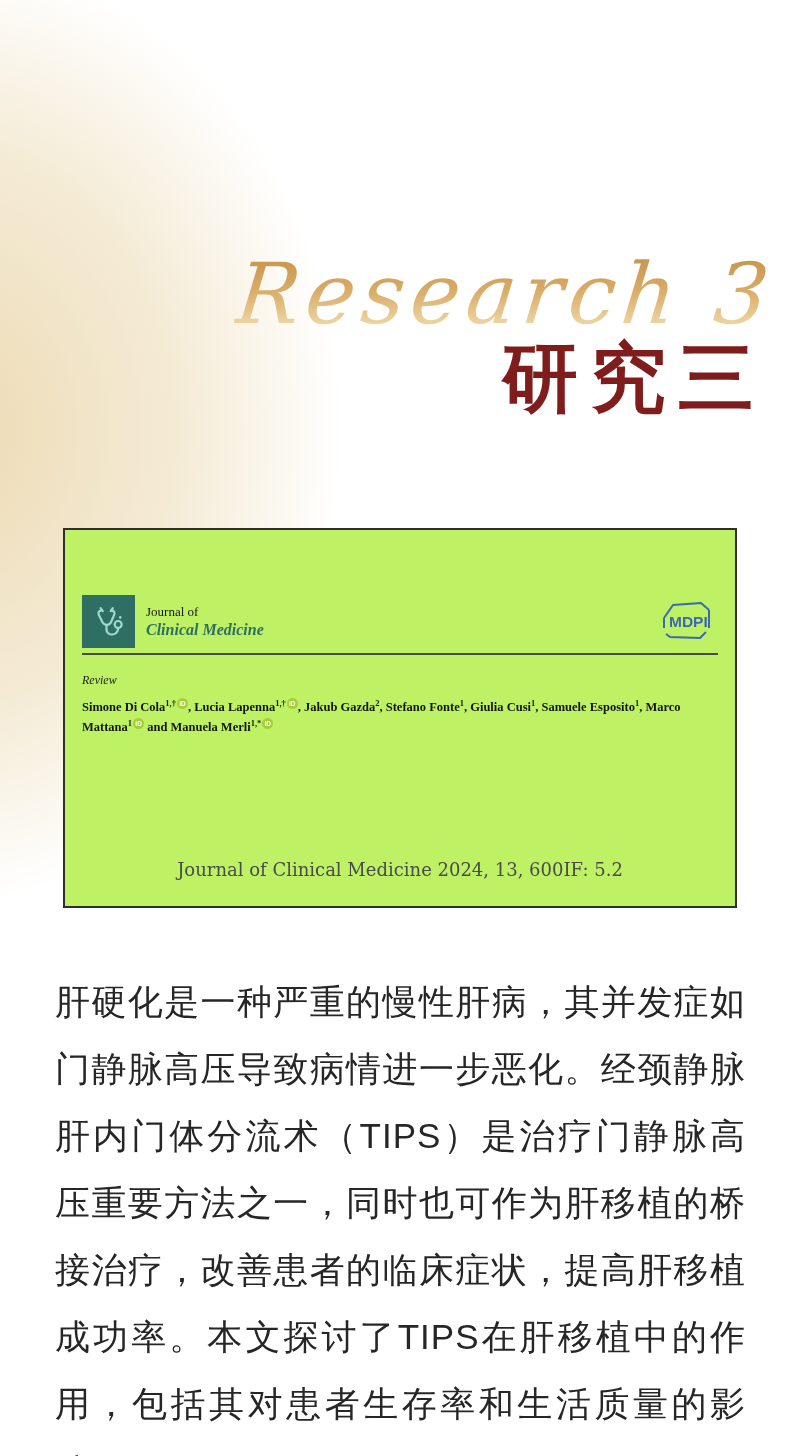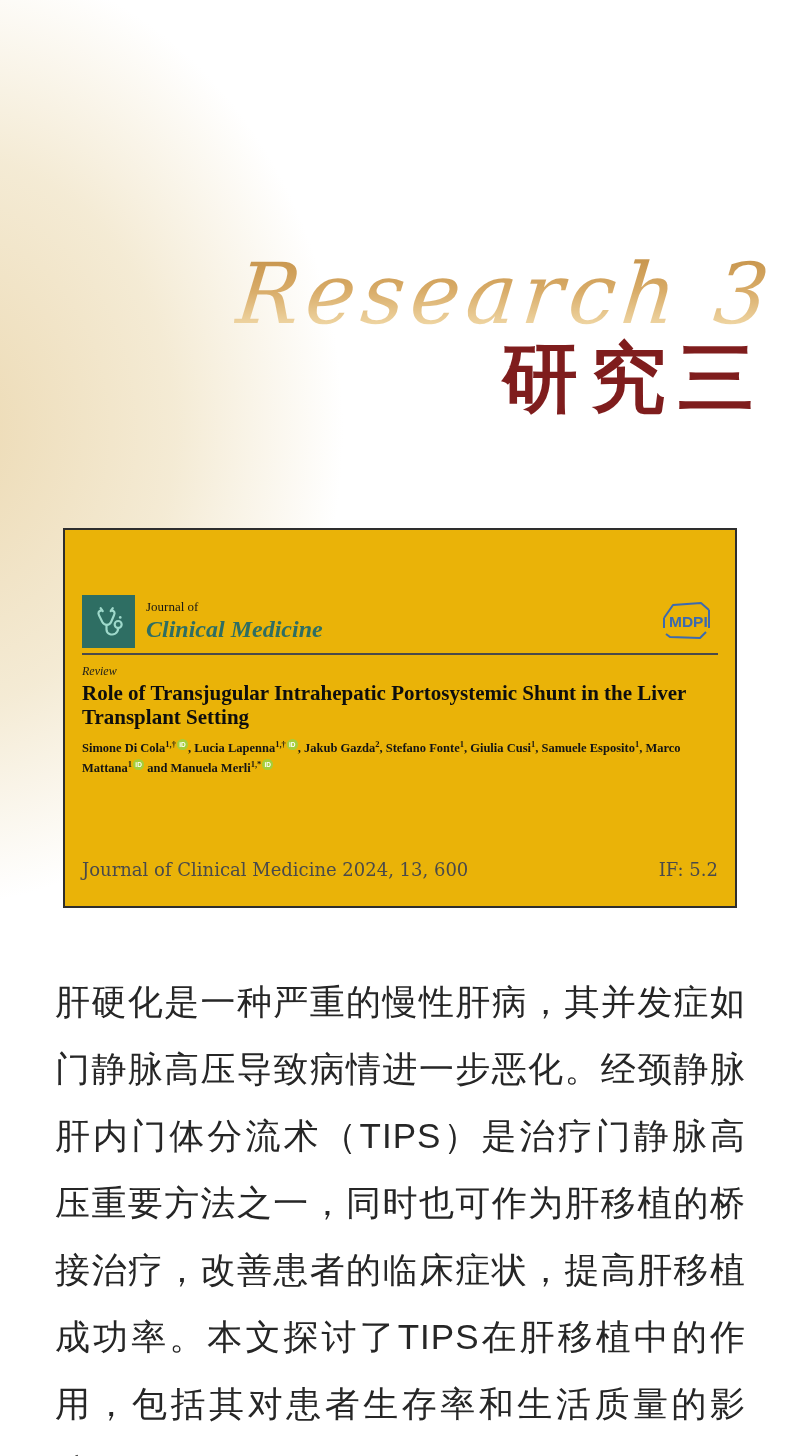--- a/index.html
+++ b/index.html
@@ -29,46 +29,46 @@
     position:absolute; top:336px; right:34px;
     font-family:"DejaVu Serif","Liberation Serif",serif;
     font-weight:700; font-size:76px; line-height:1.1;
     letter-spacing:12px; color:#7f1d1d; white-space:nowrap;
   }
 
   
   .card {
     position:absolute; left:63px; top:528px;
     width:674px; height:380px;
-    background:#eab308; border:2px solid #2e2e2e;
+    background:#bef264; border:2px solid #2e2e2e;
   }
   .card-inner { position:relative; height:100%; padding:0 17px; }
 
   .journal-row {
     display:flex; align-items:center; justify-content:space-between;
     padding-top:65px;
   }
   .journal-brand { display:flex; align-items:center; }
   .journal-mark {
     width:53px; height:53px; background:#2e6e63;
     display:flex; align-items:center; justify-content:center;
     flex:0 0 auto;
   }
   .journal-name { margin-left:11px; font-family:"Liberation Serif","DejaVu Serif",serif; }
   .journal-name .l1 { font-size:13px; color:#161616; line-height:1.2; }
   .journal-name .l2 {
-    font-size:24px; line-height:1.2; color:#2e6e63;
+    font-size:16px; line-height:1.2; color:#2e6e63;
     font-weight:700; font-style:italic;
   }
   .mdpi { display:block; }
 
   .rule { border-top:2px solid #4a4a4a; margin-top:5px; }
 
   .review-label {
-    margin-top:9px; font-family:"Liberation Serif","DejaVu Serif",serif;
+    margin-top:18px; font-family:"Liberation Serif","DejaVu Serif",serif;
     font-style:italic; font-size:12px; color:#1c1c1c;
   }
   .paper-title {
     margin-top:2px; font-family:"Liberation Serif","DejaVu Serif",serif;
     font-weight:700; font-size:21px; line-height:1.15; color:#0e0e0e;
     max-width:640px;
   }
   .authors {
     margin-top:9px; font-family:"Liberation Serif","DejaVu Serif",serif;
     font-weight:700; font-size:12.5px; line-height:1.5; color:#141414;
@@ -77,21 +77,21 @@
   .authors sup { font-size:8.5px; }
   .orcid {
     display:inline-block; width:11px; height:11px; border-radius:50%;
     background:#a6ce39; color:#ffffff; font-size:6.5px; font-weight:700;
     line-height:11px; text-align:center; vertical-align:super;
     font-family:"Liberation Sans","DejaVu Sans",sans-serif;
     margin-left:1px;
   }
   .cite-row {
     position:absolute; left:17px; right:17px; bottom:26px;
-    display:flex; justify-content:space-between; align-items:baseline;
+    display:flex; justify-content:center; align-items:baseline;
     font-family:"DejaVu Serif","Liberation Serif",serif;
     font-size:18px; color:#4a4a4a;
   }
 
   
   .summary {
     position:absolute; left:55px; right:54px; top:968px;
     font-size:35px; line-height:67px; color:#262626;
     text-align:justify; letter-spacing:1px;
     font-family:"Liberation Sans","DejaVu Sans",sans-serif;
@@ -134,21 +134,20 @@
           </g>
           <text x="13" y="29" font-family="Liberation Sans, DejaVu Sans, sans-serif" font-size="15.5" font-weight="bold" fill="#3c6ab0">MDPI</text>
         </svg>
       </div>
     </div>
 
     <div class="rule"></div>
 
     <div class="review-label">Review</div>
 
-    <div class="paper-title">Role of Transjugular Intrahepatic Portosystemic Shunt in the Liver Transplant Setting</div>
 
     <div class="authors">
       <span>Simone Di Cola</span><sup>1,†</sup><span class="orcid">iD</span><span>, </span><span>Lucia Lapenna</span><sup>1,†</sup><span class="orcid">iD</span><span>, </span><span>Jakub Gazda</span><sup>2</sup><span>, </span><span>Stefano Fonte</span><sup>1</sup><span>, </span><span>Giulia Cusi</span><sup>1</sup><span>, </span><span>Samuele Esposito</span><sup>1</sup><span>, </span><span>Marco Mattana</span><sup>1</sup><span class="orcid">iD</span><span> and </span><span>Manuela Merli</span><sup>1,*</sup><span class="orcid">iD</span>
     </div>
 
     <div class="cite-row">
       <span>Journal of Clinical Medicine 2024, 13, 600</span>
       <span>IF: 5.2</span>
     </div>
 

